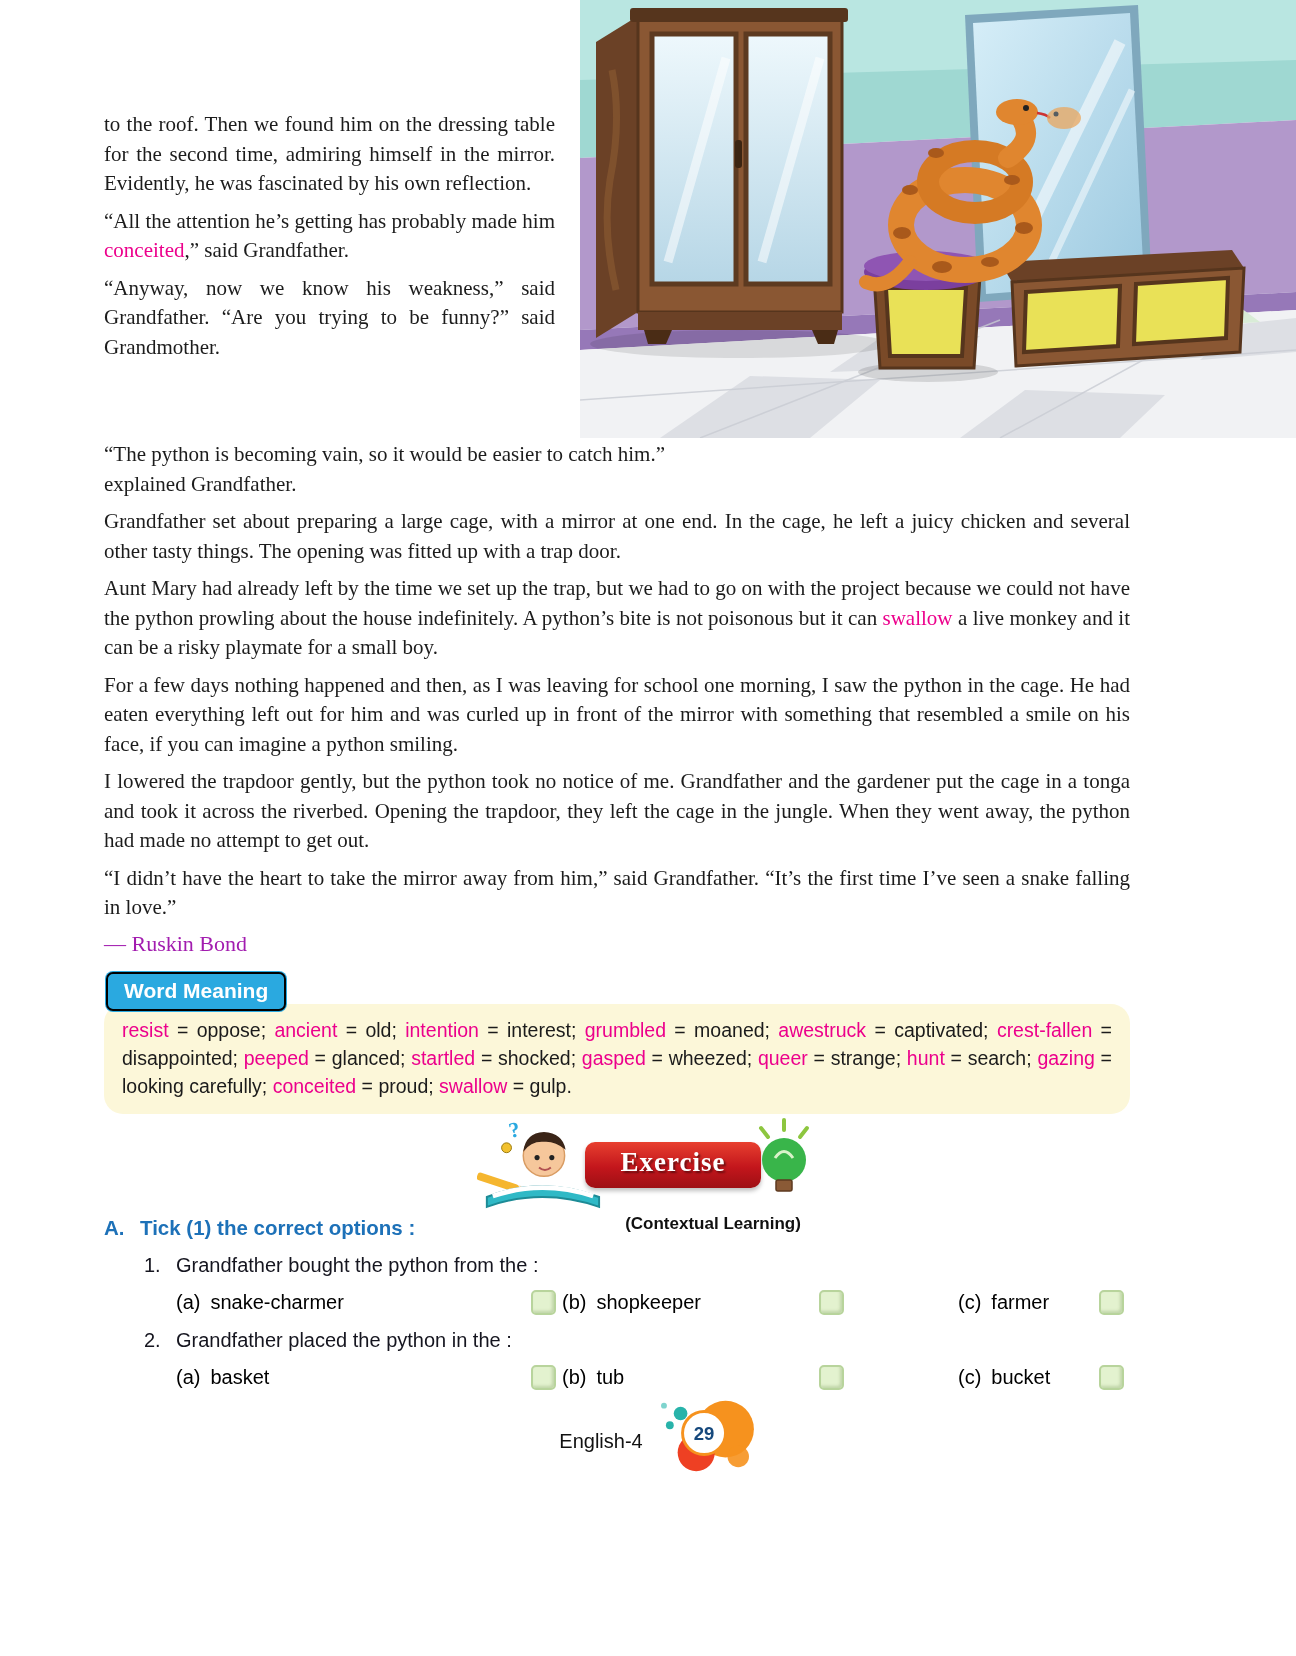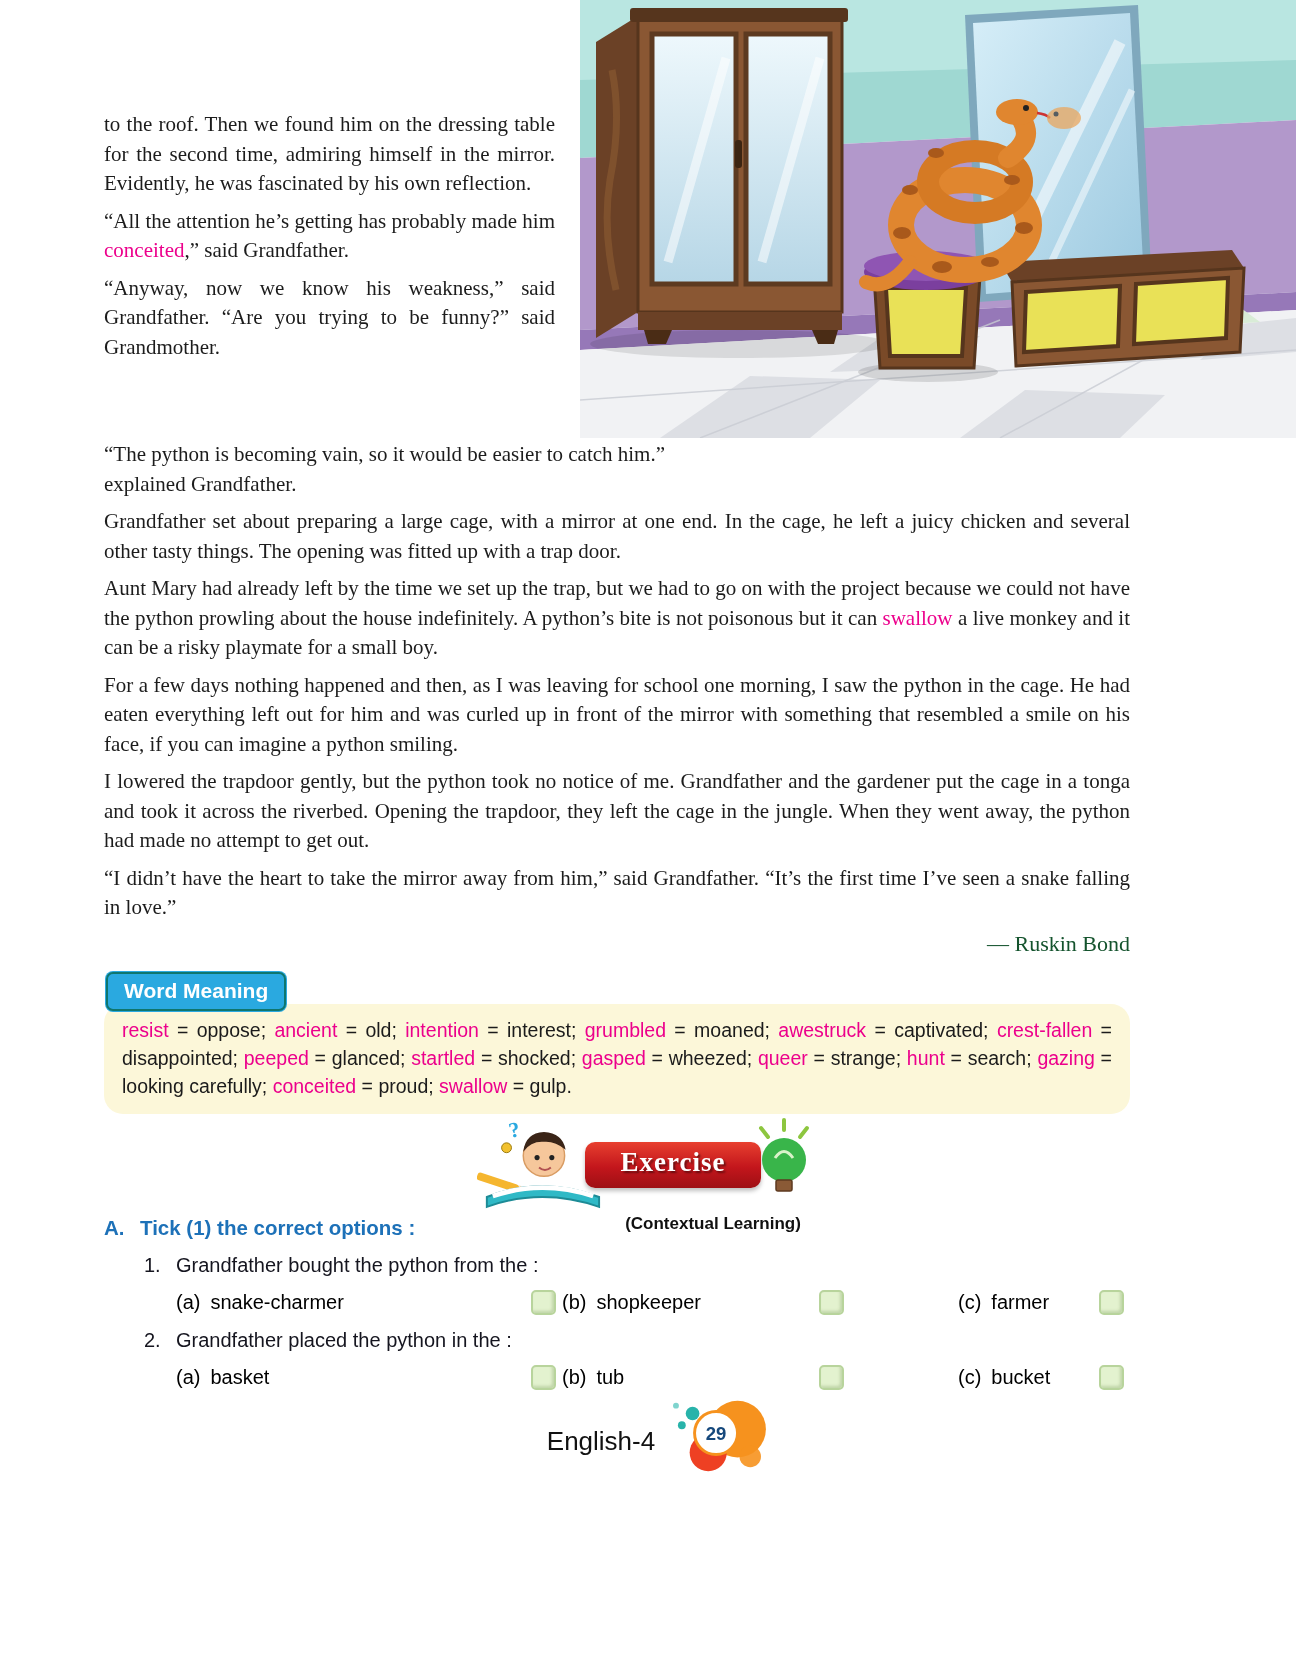--- a/index.html
+++ b/index.html
@@ -12,29 +12,29 @@
   
   .illustration { position:absolute; top:0; left:580px; width:716px; height:438px; }
   .illustration svg { width:100%; height:100%; display:block; }
 
   
   .story { position:absolute; top:110px; left:104px; width:1026px; color:#1c1c1c; }
   .float-spacer { float:right; width:575px; height:330px; }
   .para { font-size:21px; line-height:29.5px; text-align:justify; margin:0 0 8px 0; }
   .para.clear { clear:right; }
   .hl { color:#ec008c; }
-  .author { text-align:right; color:#14532d; font-size:22px; }
+  .author { text-align:left; color:#a21caf; font-size:22px; }
 
   
   .wm { position:absolute; left:104px; top:972px; width:1026px; }
   .wm-badge {
     display:inline-block; position:relative; z-index:2; margin-left:2px;
     background:#2aa9e0; color:#fff; font-family:"Liberation Sans", sans-serif;
     font-size:21px; font-weight:bold; padding:5px 16px 6px;
-    border-radius:7px; border:2px solid #0f766e; box-shadow:0 0 0 1px #2aa9e0;
+    border-radius:7px; border:2px solid #000000; box-shadow:0 0 0 1px #2aa9e0;
   }
   .wm-box {
     background:#fcf7d9; border-radius:19px; padding:12px 18px 14px;
     margin-top:-7px; font-family:"Liberation Sans", sans-serif;
     font-size:19.5px; line-height:28px; color:#1b1b1b; text-align:justify;
   }
   .wm-word { color:#ec008c; }
 
   
   .exercise { position:absolute; top:1118px; left:0; width:100%;
@@ -70,21 +70,21 @@
   .checkbox {
     width:25px; height:25px; flex:0 0 auto; background:#e3f2cf;
     border:2px solid #b8d49c; border-radius:5px;
     box-shadow:inset -2px -2px 3px rgba(130,160,100,0.35);
   }
 
   
   .footer { position:absolute; top:1392px; left:0; width:100%;
     display:flex; justify-content:center; align-items:center;
     font-family:"Liberation Sans", sans-serif; }
-  .book-name { font-size:26px; color:#111; margin-right:4px; transform:translateY(6px);margin-left:28px; }
+  .book-name { font-size:20px; color:#111; margin-right:4px; transform:translateY(6px);margin-left:28px; }
   .logo { width:118px; height:86px; }
 </style>
 </head>
 <body>
 
 <div class="page">
 
   <div class="illustration">
     <svg viewBox="0 0 716 438">
       <defs>

